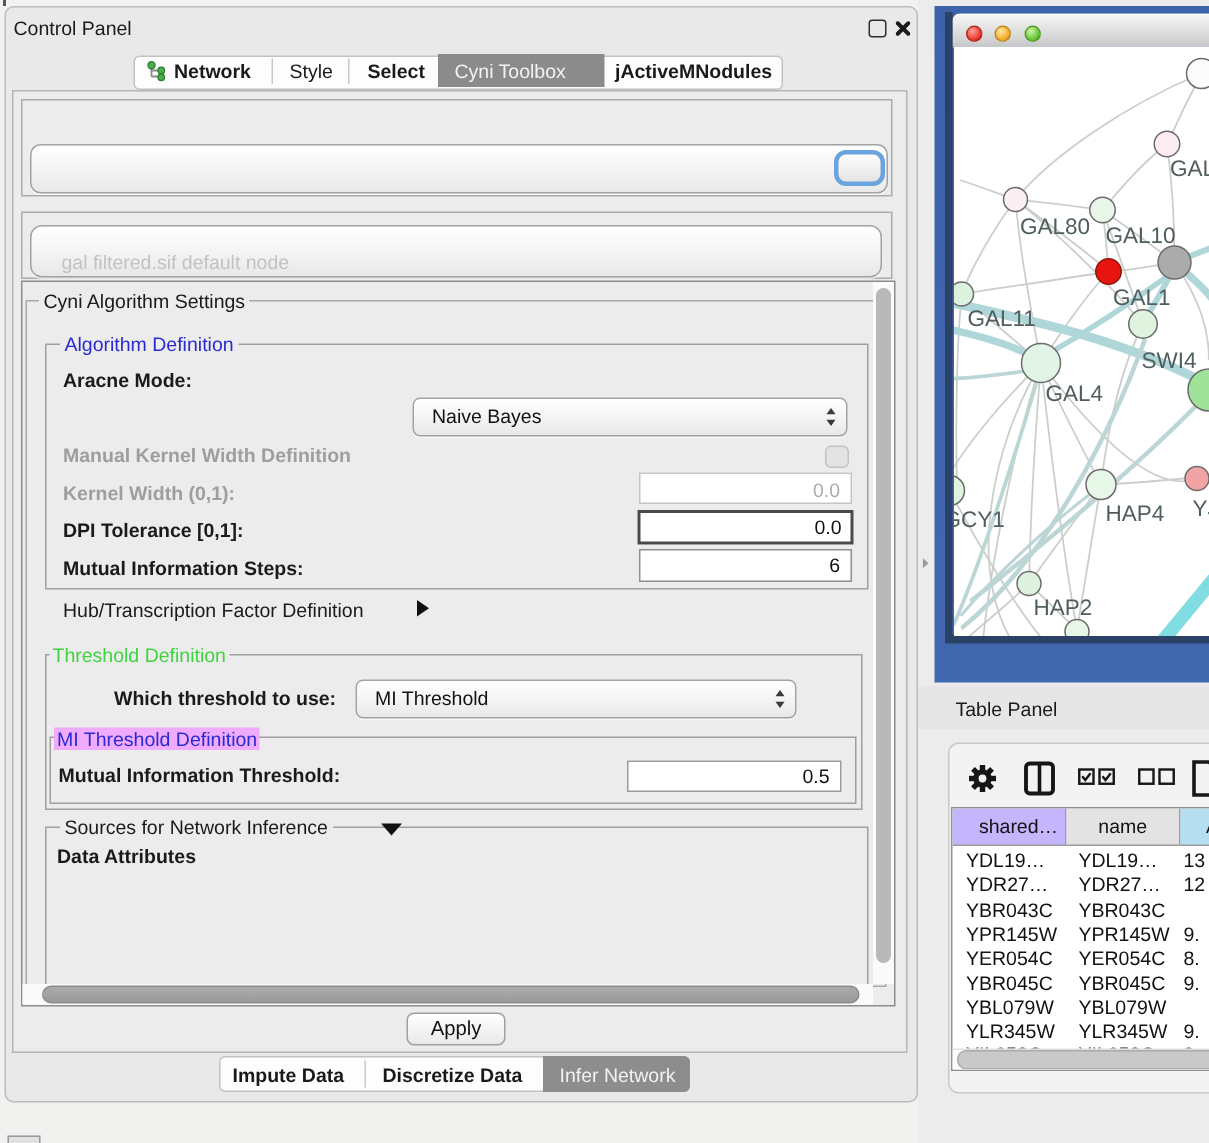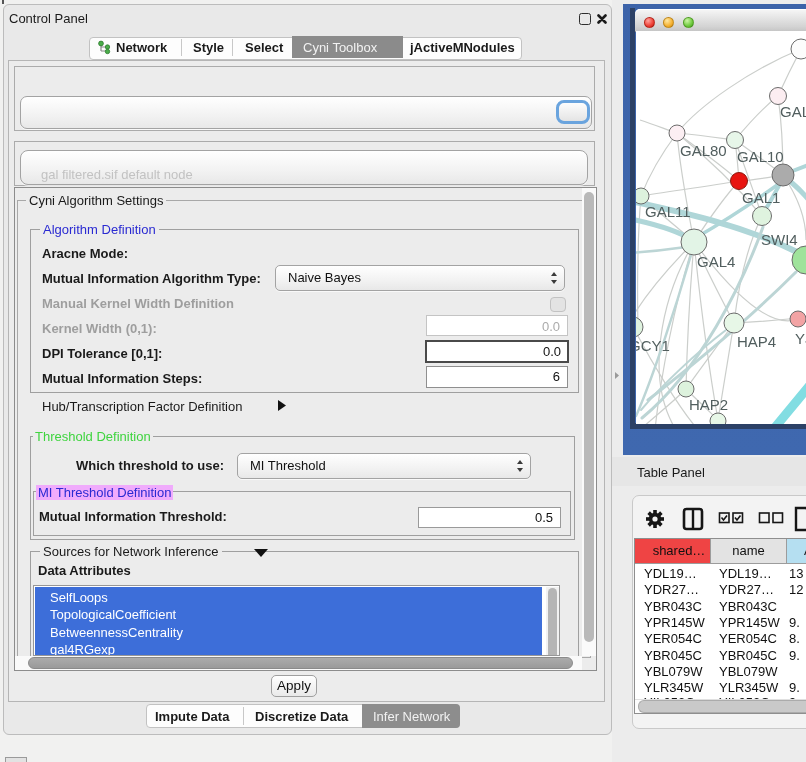--- a/index.html
+++ b/index.html
@@ -151,21 +151,21 @@
     <g fill="none" stroke="#161616" stroke-width="1.6">
       <rect x="127.5" y="10" width="9.5" height="9.5"></rect>
       <rect x="141" y="10" width="9.5" height="9.5"></rect>
     </g>
 
     <path d="M164 5 h10 l6 6 v16 h-16 z" fill="none" stroke="#161616" stroke-width="2.4"></path>
   </g>
 </svg>
 
 <div class="abs" id="table" style="left:634px;top:538px;width:172px;height:174px;border:1px solid #8e8e8e;border-right:none;background:#fff;overflow:hidden;font-size:13px;color:#111;">
-  <div style="position:absolute;left:0;top:0;width:75px;height:24px;background:#ef4444;border-right:1px solid #9c9c9c;border-bottom:1px solid #9c9c9c;text-align:center;line-height:24px;text-indent:13px;">shared…</div>
+  <div style="position:absolute;left:0;top:0;width:75px;height:24px;background:#c4b5fd;border-right:1px solid #9c9c9c;border-bottom:1px solid #9c9c9c;text-align:center;line-height:24px;text-indent:13px;">shared…</div>
   <div style="position:absolute;left:76px;top:0;width:75px;height:24px;background:#e3e3e3;border-right:1px solid #9c9c9c;border-bottom:1px solid #9c9c9c;text-align:center;line-height:24px;">name</div>
   <div style="position:absolute;left:152px;top:0;width:22px;height:24px;background:#b5dff1;border-bottom:1px solid #9c9c9c;line-height:24px;padding-left:17px;">A</div>
   <div class="abs" style="left:9px;top:27px;">YDL19…</div>
       <div class="abs" style="left:84px;top:27px;">YDL19…</div>
       <div class="abs" style="left:154px;top:27px;">13</div>
   <div class="abs" style="left:9px;top:43px;">YDR27…</div>
       <div class="abs" style="left:84px;top:43px;">YDR27…</div>
       <div class="abs" style="left:154px;top:43px;">12</div>
   <div class="abs" style="left:9px;top:60px;">YBR043C</div>
       <div class="abs" style="left:84px;top:60px;">YBR043C</div>
@@ -204,21 +204,21 @@
 
 <div class="abs" id="tabbar" style="left:89px;top:37px;width:431px;height:21px;background:#fdfdfd;border:1px solid #c2c2c2;border-radius:4px;"></div>
 <svg class="abs" style="left:97px;top:40px;" width="14" height="15" viewBox="0 0 14 15">
   <path d="M4 4 L4 11 M4 11 L10 11 M4 7 L10 7" stroke="#8a8a8a" stroke-width="1.2" fill="none"></path>
   <circle cx="4" cy="3.5" r="2.4" fill="#4aad4a" stroke="#2c7a2c" stroke-width="0.8"></circle>
   <circle cx="10.5" cy="7" r="2.2" fill="#4aad4a" stroke="#2c7a2c" stroke-width="0.8"></circle>
   <circle cx="10.5" cy="11.5" r="2.2" fill="#4aad4a" stroke="#2c7a2c" stroke-width="0.8"></circle>
 </svg>
 <div class="abs lbl b" style="left:116px;top:40px;font-weight:700;">Network</div>
 <div class="abs" style="left:181px;top:39px;width:1px;height:17px;background:#c8c8c8;"></div>
-<div class="abs lbl b" style="left:193px;top:40px;font-weight:700;">Style</div>
+<div class="abs lbl b" style="left:193px;top:40px;font-weight:400;">Style</div>
 <div class="abs" style="left:232px;top:39px;width:1px;height:17px;background:#c8c8c8;"></div>
 <div class="abs lbl b" style="left:245px;top:40px;font-weight:700;">Select</div>
 <div class="abs" style="left:292px;top:36px;width:111px;height:22px;background:#8b8b8b;"></div>
 <div class="abs lbl" style="left:303px;top:40px;color:#f2f2f2;">Cyni Toolbox</div>
 <div class="abs lbl b" style="left:410px;top:40px;font-weight:700;">jActiveMNodules</div>
 
 <div class="abs" id="content" style="left:8px;top:60px;width:597px;height:642px;background:#ececec;border:1px solid #b5b5b5;box-sizing:border-box;"></div>
 
 <div class="abs" style="left:14px;top:66px;width:581px;height:65px;border:1px solid #ababab;box-sizing:border-box;"></div>
 <div class="combo" style="left:20px;top:96px;width:570px;height:31px;border-radius:7px;"></div>
@@ -232,21 +232,20 @@
 <div class="abs" id="spanel" style="left:14px;top:187px;width:583px;height:484px;background:#ececec;border:1px solid #8c8c8c;box-sizing:border-box;"></div>
 
 <div class="grp" style="left:17px;top:200px;width:572px;height:456px;border-color:#a8a8a8;"></div>
 <div class="abs lbl" style="left:26px;top:193px;background:#ececec;padding:0 3px;">Cyni Algorithm Settings</div>
 
 <div class="grp" style="left:30px;top:229px;width:547px;height:162px;"></div>
 <div class="abs lbl" style="left:40px;top:222px;background:#ececec;padding:0 3px;color:#2a2ad2;">Algorithm Definition</div>
 
 <div class="abs lbl b" style="left:42px;top:246px;">Aracne Mode:</div>
 
-<div class="abs lbl b" style="left:42px;top:271px;">Mutual Information Algorithm Type:</div>
 <div class="combo" style="left:275px;top:265px;width:288px;height:24px;">
       <span class="ctext">Naive Bayes</span>
       <svg class="arrows" viewBox="0 0 8 13">
         <path d="M4 0.5 L7 4.6 L1 4.6 Z" fill="#3a3a3a"></path>
         <path d="M4 12.5 L7 8.4 L1 8.4 Z" fill="#3a3a3a"></path>
       </svg>
     </div>
 
 <div class="abs lbl b" style="left:42px;top:296px;color:#9e9e9e;">Manual Kernel Width Definition</div>
 <div class="abs" style="left:550px;top:297px;width:14px;height:13px;background:#e3e3e3;border:1px solid #c2c2c2;border-radius:4px;"></div>
@@ -282,37 +281,28 @@
 <div class="abs lbl b" style="left:39px;top:509px;">Mutual Information Threshold:</div>
 <div class="field" style="left:418px;top:507px;width:143px;height:21px;border:1px solid #9a9a9a;line-height:19px;padding-right:7px;box-sizing:border-box;">0.5</div>
 
 <div class="grp" style="left:30px;top:551px;width:547px;height:105px;"></div>
 <div class="abs lbl" style="left:40px;top:544px;background:#ececec;padding:0 3px;">Sources for Network Inference</div>
 <svg class="abs" style="left:253px;top:547px;" width="16" height="11" viewBox="0 0 16 11">
       <path d="M1 2 L15 2 L8 10 Z" fill="#111"></path>
     </svg>
 <div class="abs lbl b" style="left:38px;top:563px;">Data Attributes</div>
 
-<div class="abs" style="left:33px;top:585px;width:527px;height:71px;background:#fff;border:1px solid #979797;box-sizing:border-box;overflow:hidden;">
-  <div style="position:absolute;left:1px;top:1px;width:507px;height:69px;background:#3d6ed9;"></div>
-  <div style="position:absolute;left:16px;top:4px;font-size:13px;color:#fff;">SelfLoops</div>
-  <div style="position:absolute;left:16px;top:21.3px;font-size:13px;color:#fff;">TopologicalCoefficient</div>
-  <div style="position:absolute;left:16px;top:38.6px;font-size:13px;color:#fff;">BetweennessCentrality</div>
-  <div style="position:absolute;left:16px;top:55.9px;font-size:13px;color:#fff;">gal4RGexp</div>
-  <div style="position:absolute;left:512px;top:1px;width:14px;height:69px;background:#f2f2f2;"></div>
-  <div style="position:absolute;left:514px;top:2px;width:9px;height:80px;background:#b5b5b5;border-radius:5px;"></div>
-</div>
 
 <div class="abs" style="left:15px;top:656px;width:567px;height:14px;background:#fafafa;"></div>
 <div class="abs" style="left:28px;top:657px;width:545px;height:12px;background:linear-gradient(#ababab,#9a9a9a);border:1px solid #8a8a8a;border-radius:6px;box-sizing:border-box;"></div>
 
 <div class="abs" style="left:582px;top:188px;width:14px;height:468px;background:#fafafa;"></div>
 <div class="abs" style="left:584px;top:192px;width:10px;height:450px;background:#b9b9b9;border-radius:5px;"></div>
 
-<div class="abs" style="left:271px;top:675px;width:46px;height:22px;background:linear-gradient(#ffffff,#e9e9e9);border:1px solid #9f9f9f;border-radius:5px;box-sizing:border-box;text-align:center;font-size:13.5px;color:#111;line-height:20px;">Apply</div>
+<div class="abs" style="left:271px;top:675px;width:66px;height:22px;background:linear-gradient(#ffffff,#e9e9e9);border:1px solid #9f9f9f;border-radius:5px;box-sizing:border-box;text-align:center;font-size:13.5px;color:#111;line-height:20px;">Apply</div>
 
 <div class="abs" id="btabs" style="left:146px;top:704px;width:314px;height:24px;background:#fdfdfd;border:1px solid #c2c2c2;border-radius:4px;box-sizing:border-box;"></div>
 <div class="abs lbl b" style="left:155px;top:709px;font-weight:700;">Impute Data</div>
 <div class="abs" style="left:243px;top:707px;width:1px;height:18px;background:#c8c8c8;"></div>
 <div class="abs lbl b" style="left:255px;top:709px;font-weight:700;">Discretize Data</div>
 <div class="abs" style="left:362px;top:704px;width:98px;height:24px;background:#8d8d8d;border-radius:0 4px 4px 0;"></div>
 <div class="abs lbl" style="left:373px;top:709px;color:#f2f2f2;">Infer Network</div>
 
 <div class="abs" style="left:5px;top:757px;width:20px;height:10px;background:#e2e2e2;border:1.5px solid #9a9a9a;"></div>
 

